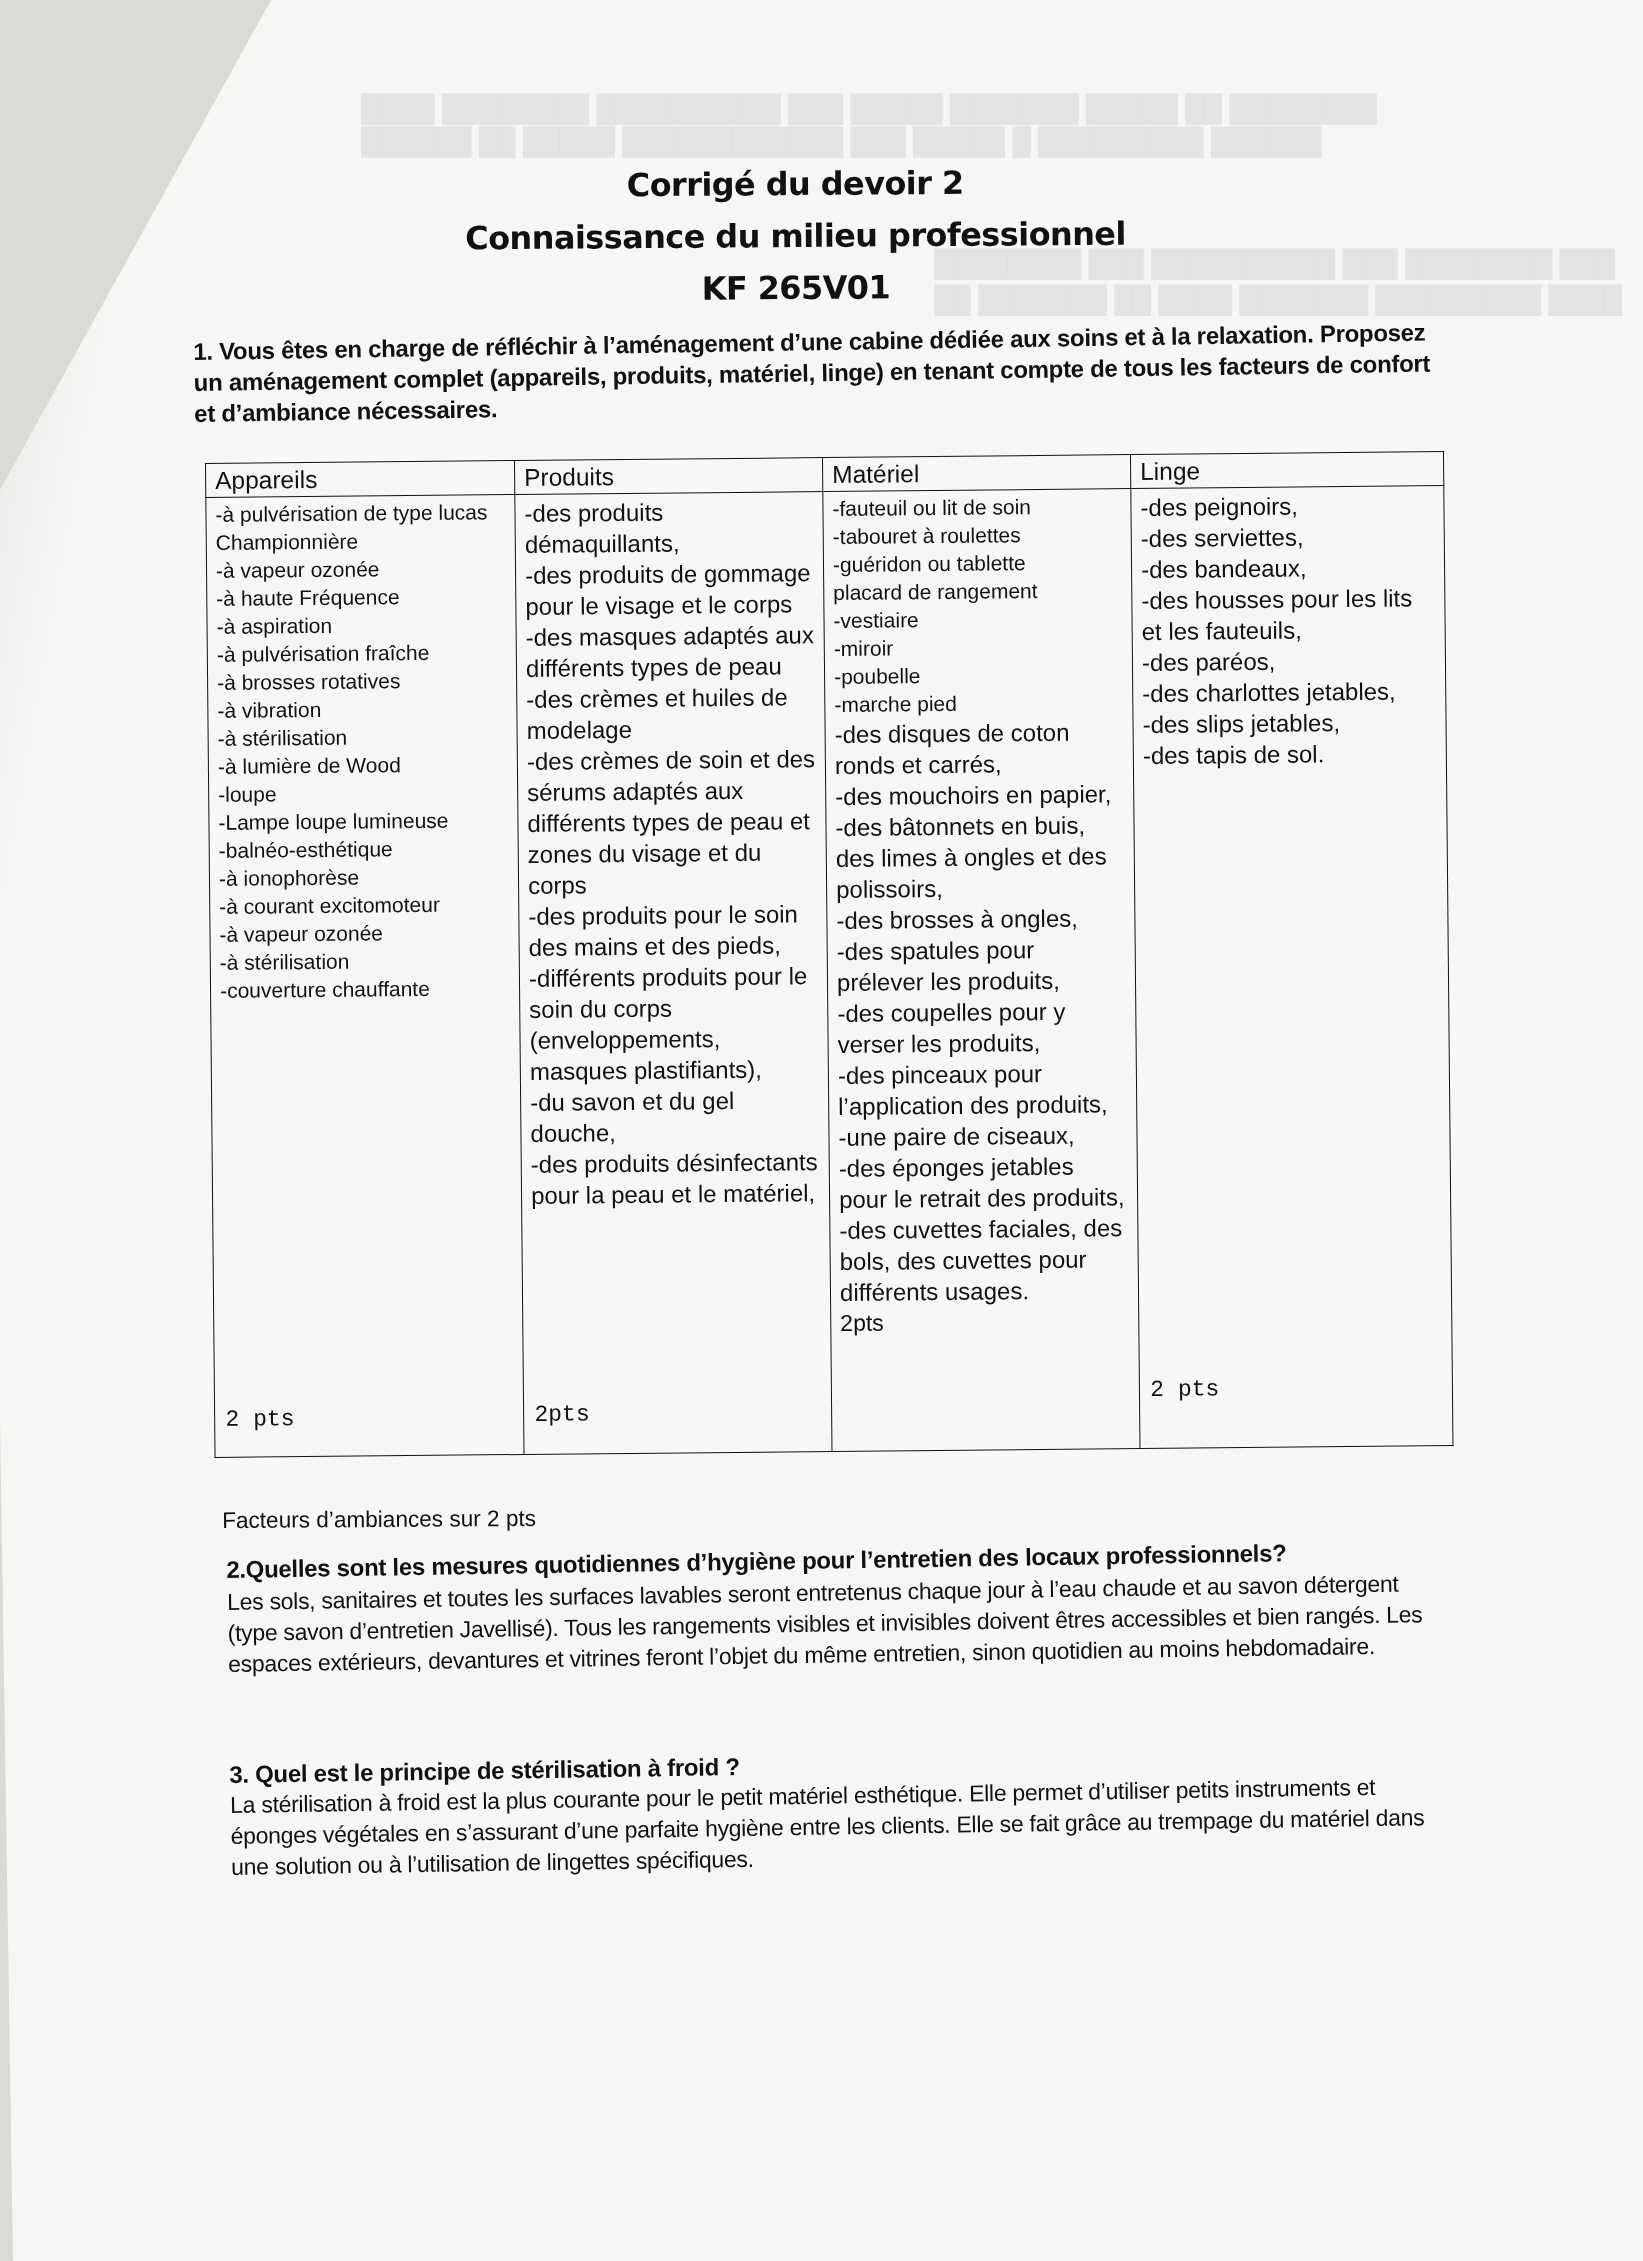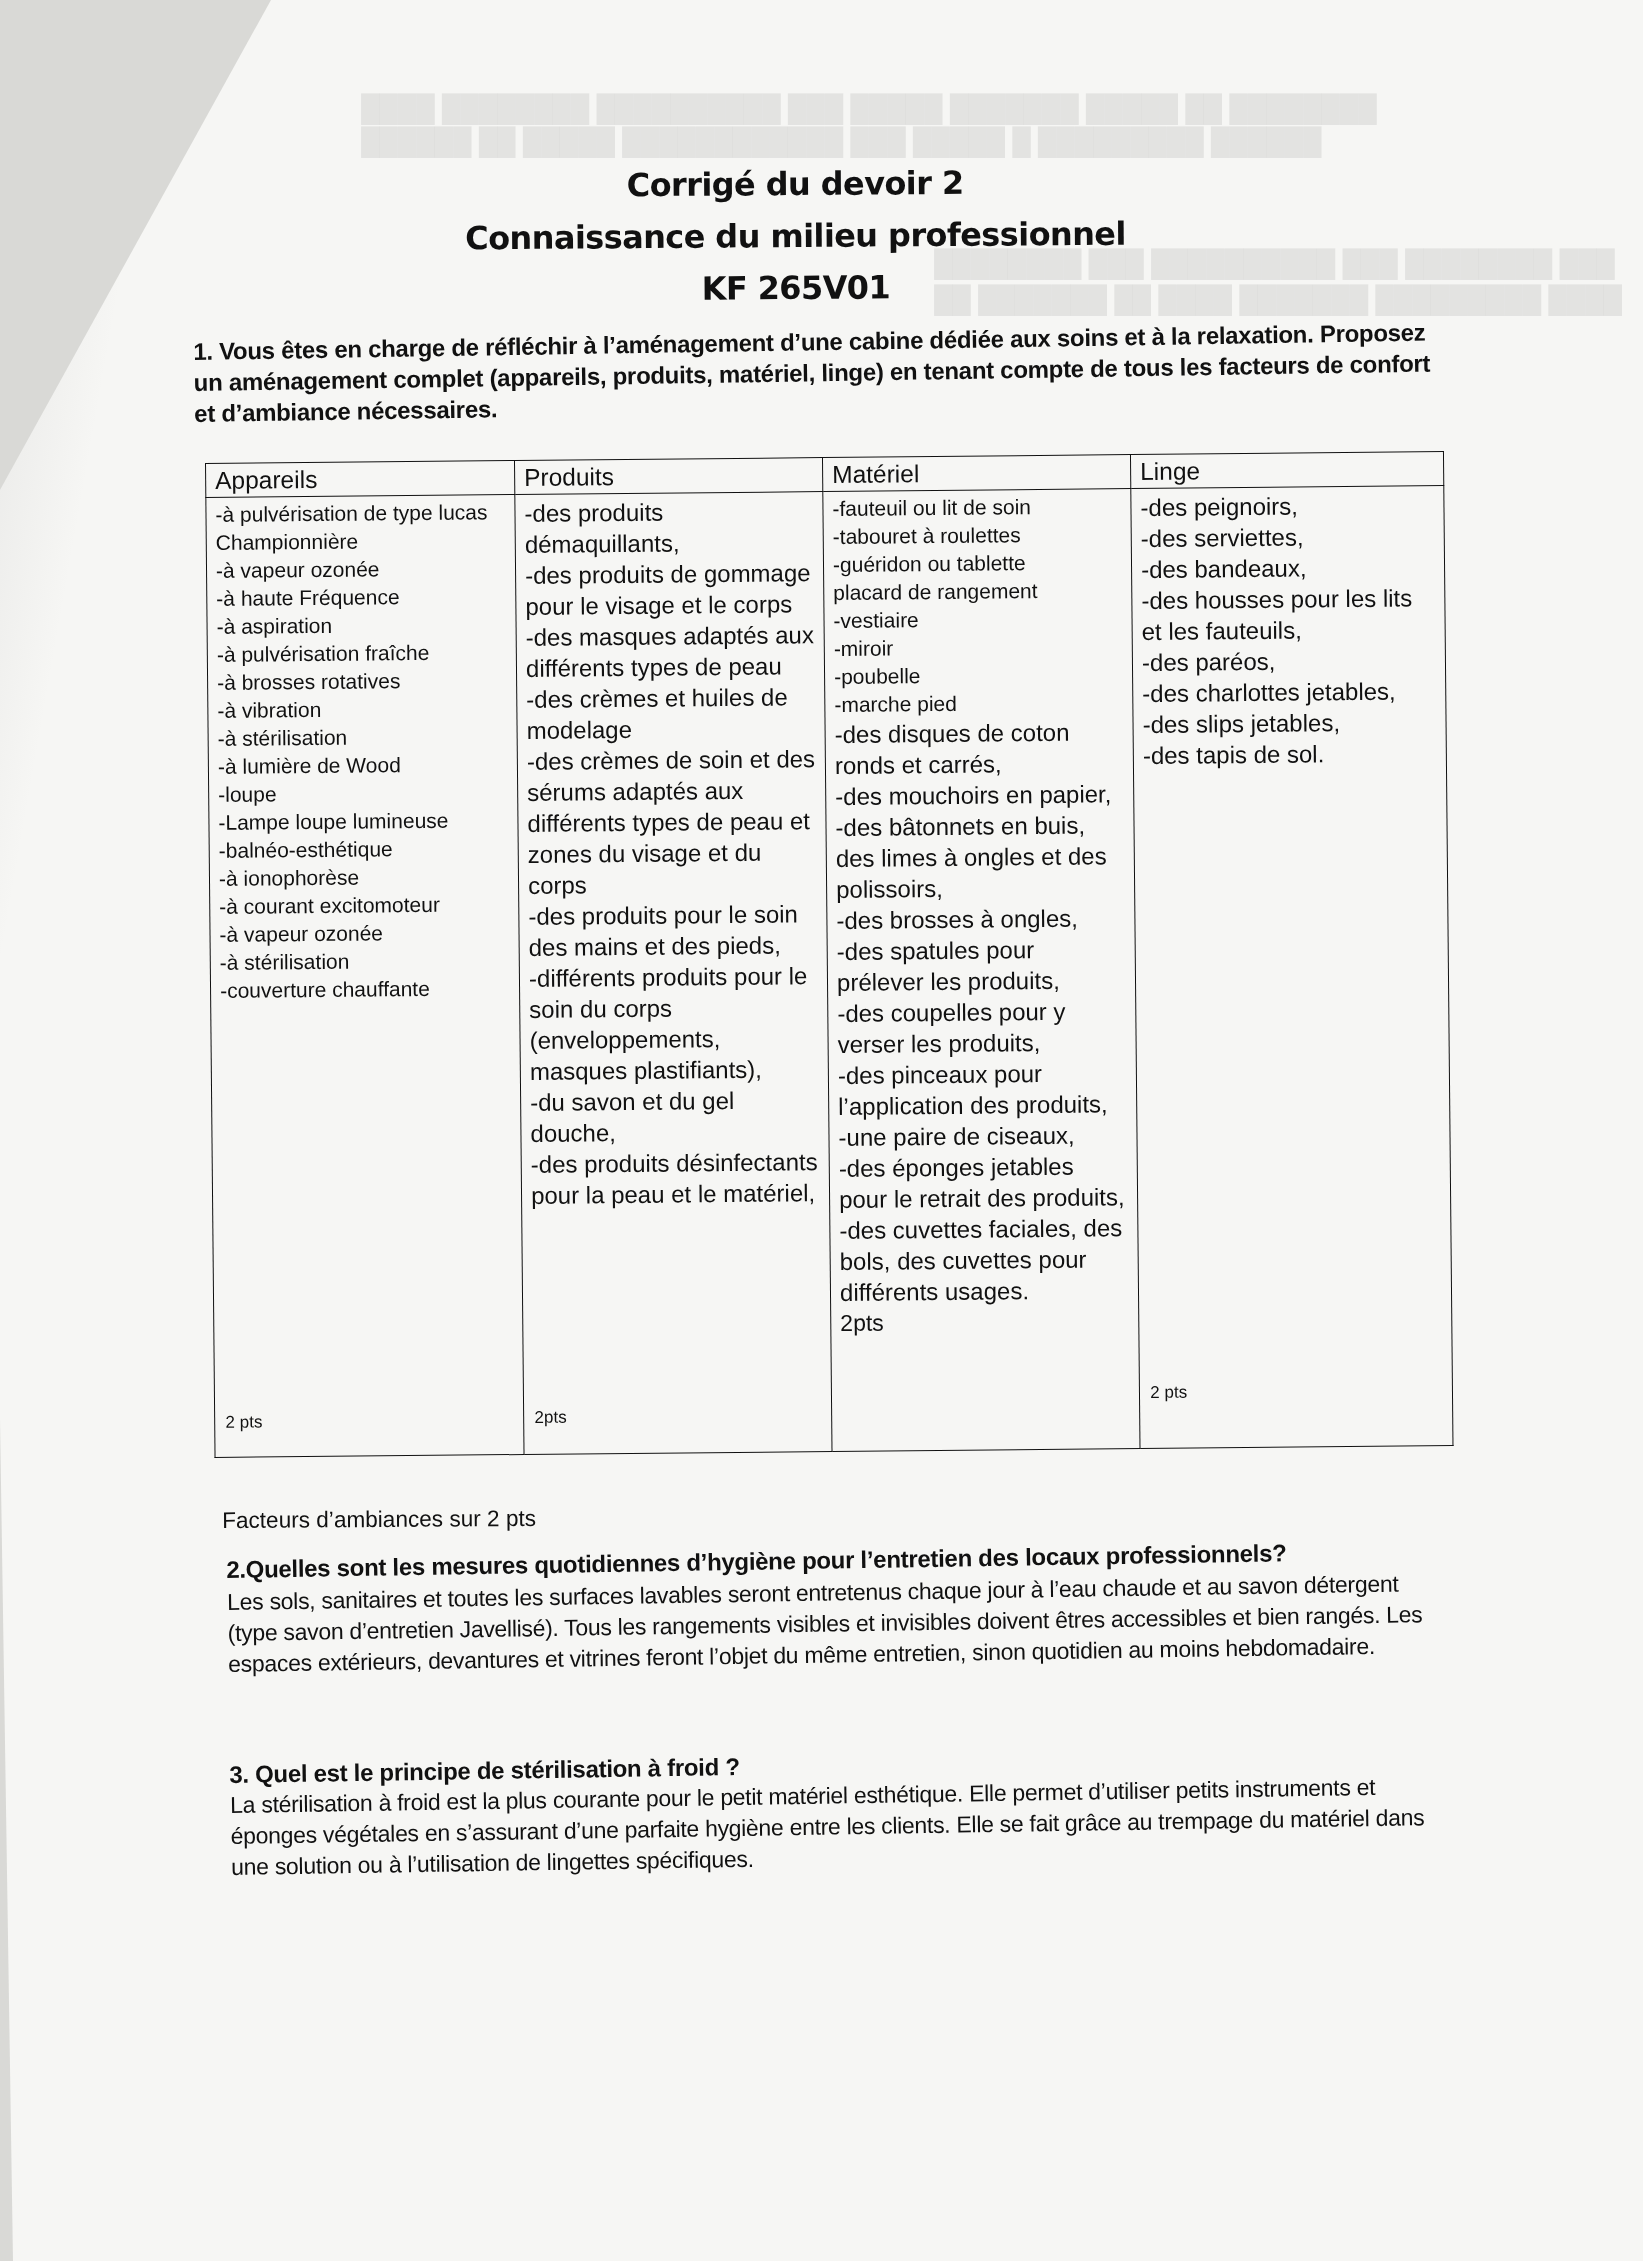--- a/index.html
+++ b/index.html
@@ -114,21 +114,22 @@
     table.grid td {
       height: 954px;
       position: relative;
     }
     .col-small .item { font-size: 21px; line-height: 28px; }
     .col-large .item { font-size: 24px; line-height: 31px; }
     .item { display: block; }
     .pts {
       position: absolute;
       left: 10.3px;
-      font-size: 17px;
+      font-size: 23px;
+      font-family: Liberation Mono, monospace;
     }
     .pts-app { bottom: 24.5px; }
     .pts-prod { bottom: 26px; }
     .pts-linge { bottom: 45px; }
   </style>
 </head>
 <body>
 
 <div class="page">
 

